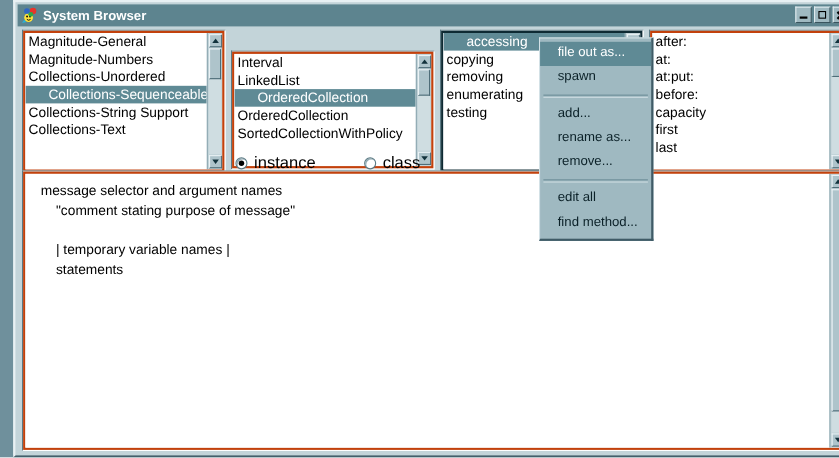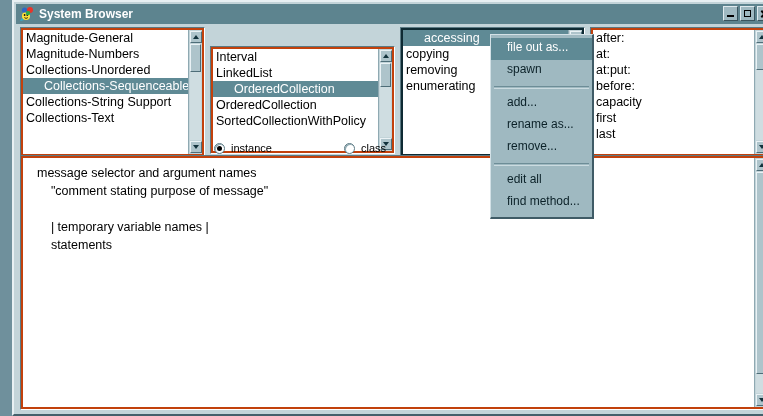--- a/index.html
+++ b/index.html
@@ -195,23 +195,22 @@
     border-right: 1px solid #4e6d78;
     border-bottom: 1px solid #4e6d78;
     box-sizing: border-box;
   }
 
   
   .radio-row {
     position: absolute;
     display: flex;
     align-items: center;
-    font-size: 11px;
+    font-size: 15px;
     color: #000;
-    gap: 28px;
   }
   .radio {
     display: flex;
     align-items: center;
     cursor: default;
   }
   .radio-dot {
     width: 11px;
     height: 11px;
     border-radius: 50%;
@@ -387,20 +386,21 @@
       </span>
     </div>
 
     <div class="pane focused" style="left:386px; top:25px; width:185px; height:130px;">
       <div class="pane-inner">
         <div class="listbox">
           <div class="list-item selected">accessing</div>
           <div class="list-item">copying</div>
           <div class="list-item">removing</div>
           <div class="list-item">enumerating</div>
+          <div class="list-item">testing</div>
         </div>
         <div class="vscroll">
           <div class="sb-btn sb-up">
               <span class="sb-arrow"></span>
             </div>
           <div class="sb-track">
             <div class="sb-thumb" style="top:0; height:28px;"></div>
           </div>
           <div class="sb-btn sb-down">
               <span class="sb-arrow"></span>

